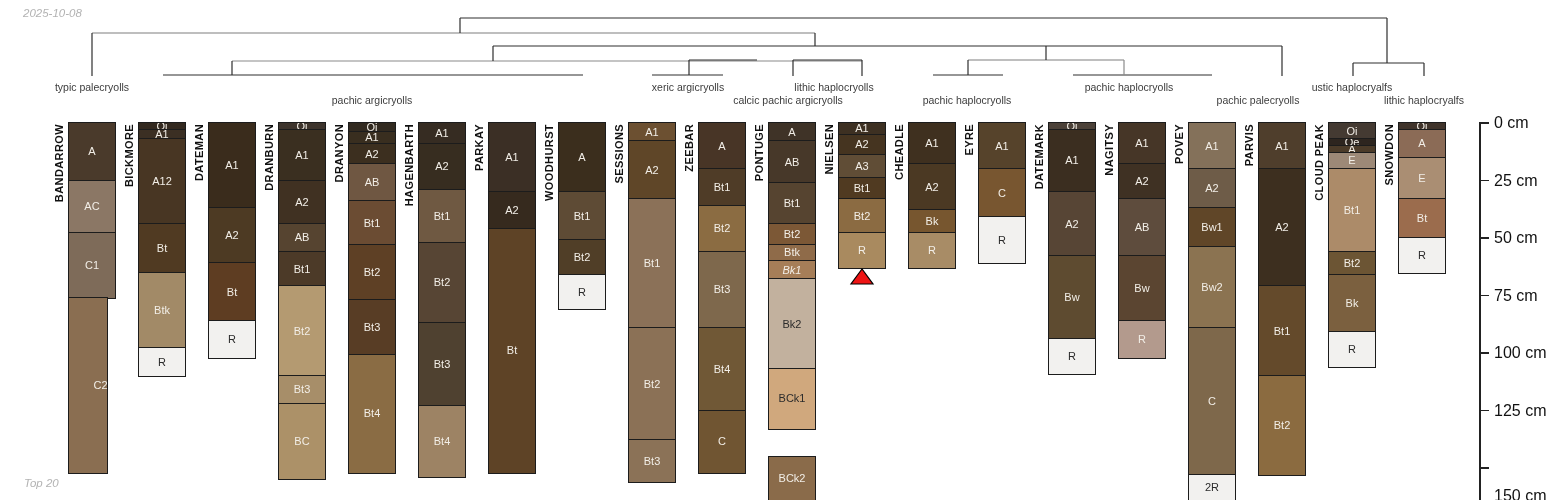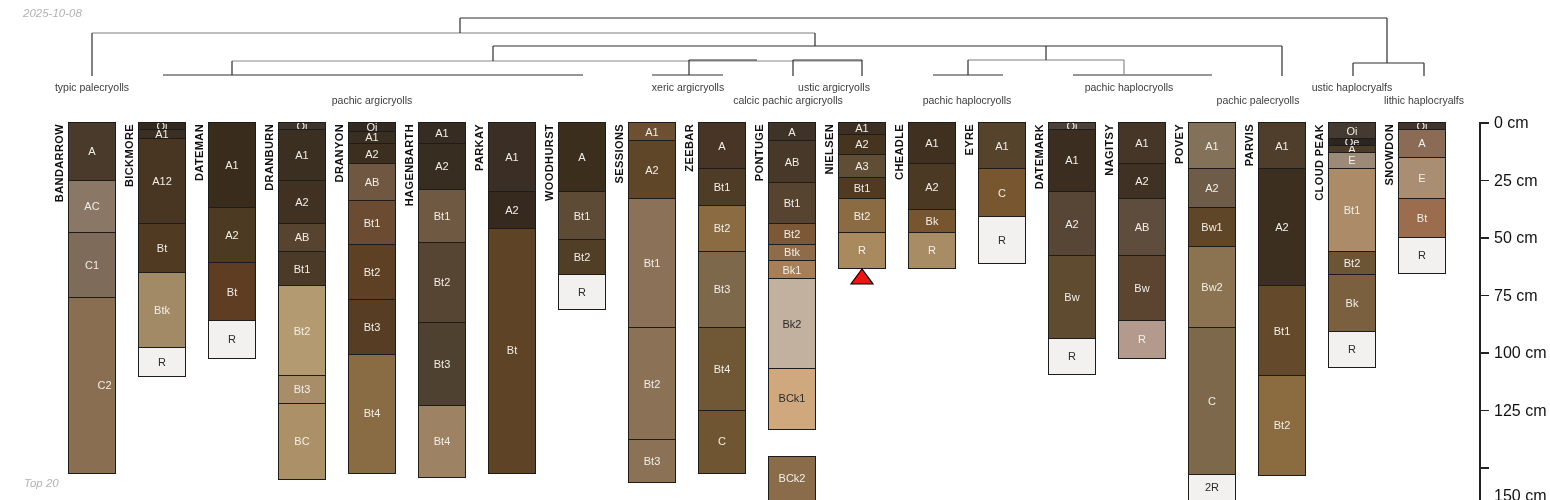--- a/index.html
+++ b/index.html
@@ -61,39 +61,39 @@
       <line x1="968" y1="60" x2="968" y2="75" stroke="#2e2e2e" stroke-width="1.2"></line>
       <line x1="1124" y1="60" x2="1124" y2="75" stroke="#8a8a8a" stroke-width="1.2"></line>
       <line x1="1353" y1="63" x2="1353" y2="76" stroke="#2e2e2e" stroke-width="1.2"></line>
       <line x1="1424" y1="63" x2="1424" y2="76" stroke="#2e2e2e" stroke-width="1.2"></line>
     </svg>
   <div id="group-labels">
       <div class="grp-label" style="left: 92px; top: 81px;">typic palecryolls</div>
       <div class="grp-label" style="left: 372px; top: 94px;">pachic argicryolls</div>
       <div class="grp-label" style="left: 688px; top: 81px;">xeric argicryolls</div>
       <div class="grp-label" style="left: 788px; top: 94px;">calcic pachic argicryolls</div>
-      <div class="grp-label" style="left: 834px; top: 81px;">ustic argicryolls</div>
+      <div class="grp-label" style="left: 834px; top: 81px;">lithic haplocryolls</div>
       <div class="grp-label" style="left: 967px; top: 94px;">pachic haplocryolls</div>
       <div class="grp-label" style="left: 1129px; top: 81px;">pachic haplocryolls</div>
       <div class="grp-label" style="left: 1258px; top: 94px;">pachic palecryolls</div>
       <div class="grp-label" style="left: 1352px; top: 81px;">ustic haplocryalfs</div>
       <div class="grp-label" style="left: 1424px; top: 94px;">lithic haplocryalfs</div>
     </div>
   <div id="profiles">
       <div class="profile-name" style="left: 53px; top: 124px;">BANDARROW</div>
       <div class="horizon" style="left: 69px; width: 46px; top: 123px; height: 57.5px; background: rgb(74, 58, 43);">
         <span style="color: rgb(242, 238, 231);">A</span>
       </div>
       <div class="horizon" style="left: 69px; width: 46px; top: 180.5px; height: 52.9px; background: rgb(139, 119, 101);">
         <span style="color: rgb(242, 238, 231);">AC</span>
       </div>
       <div class="horizon" style="left: 69px; width: 46px; top: 233.4px; height: 64.4px; background: rgb(126, 107, 89);">
         <span style="color: rgb(242, 238, 231);">C1</span>
       </div>
-      <div class="horizon" style="left: 69px; width: 46px; top: 297.8px; height: 174.8px; background: rgb(138, 110, 81); padding-left: 25px;">
+      <div class="horizon" style="left: 69px; width: 38px; top: 297.8px; height: 174.8px; background: rgb(138, 110, 81); padding-left: 25px;">
         <span style="color: rgb(242, 238, 231);">C2</span>
       </div>
       <div class="profile-name" style="left: 123px; top: 124px;">BICKMORE</div>
       <div class="horizon" style="left: 139px; width: 46px; top: 123px; height: 6.9px; background: rgb(51, 41, 31);">
         <span style="color: rgb(242, 238, 231);">Oi</span>
       </div>
       <div class="horizon" style="left: 139px; width: 46px; top: 129.9px; height: 9.2px; background: rgb(59, 47, 35);">
         <span style="color: rgb(242, 238, 231);">A1</span>
       </div>
       <div class="horizon" style="left: 139px; width: 46px; top: 139.1px; height: 85.1px; background: rgb(72, 54, 35);">
@@ -257,21 +257,21 @@
       </div>
       <div class="horizon" style="left: 769px; width: 46px; top: 182.8px; height: 41.4px; background: rgb(86, 68, 48);">
         <span style="color: rgb(242, 238, 231);">Bt1</span>
       </div>
       <div class="horizon" style="left: 769px; width: 46px; top: 224.2px; height: 20.7px; background: rgb(124, 88, 54);">
         <span style="color: rgb(242, 238, 231);">Bt2</span>
       </div>
       <div class="horizon" style="left: 769px; width: 46px; top: 244.9px; height: 16.1px; background: rgb(143, 107, 73);">
         <span style="color: rgb(242, 238, 231);">Btk</span>
       </div>
-      <div class="horizon" style="left: 769px; width: 46px; top: 261px; height: 18.4px; background: rgb(166, 126, 88);">
+      <div class="horizon" style="left: 769px; width: 46px; top: 261px; height: 18.4px; background: rgb(166, 126, 88); font-style: italic;">
         <span style="color: rgb(242, 238, 231);">Bk1</span>
       </div>
       <div class="horizon" style="left: 769px; width: 46px; top: 279.4px; height: 89.7px; background: rgb(194, 177, 158);">
         <span style="color: rgb(43, 43, 43);">Bk2</span>
       </div>
       <div class="horizon" style="left: 769px; width: 46px; top: 369.1px; height: 59.8px; background: rgb(208, 168, 125);">
         <span style="color: rgb(43, 43, 43);">BCk1</span>
       </div>
       <div class="horizon" style="left: 769px; width: 46px; top: 428.9px; height: 43.7px; background: rgb(138, 107, 74); margin-top: 28px;">
         <span style="color: rgb(242, 238, 231);">BCk2</span>

